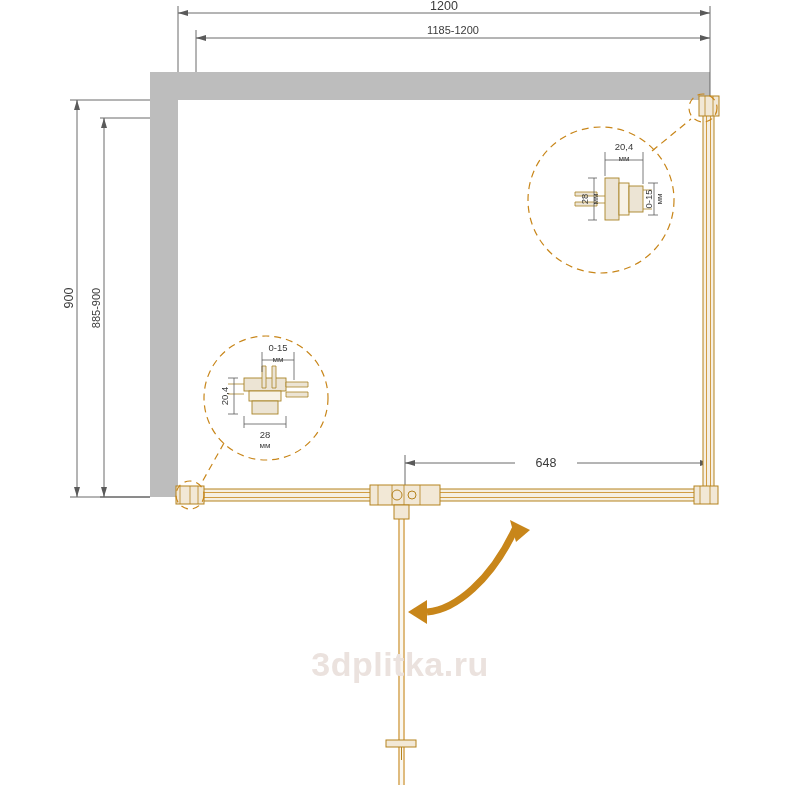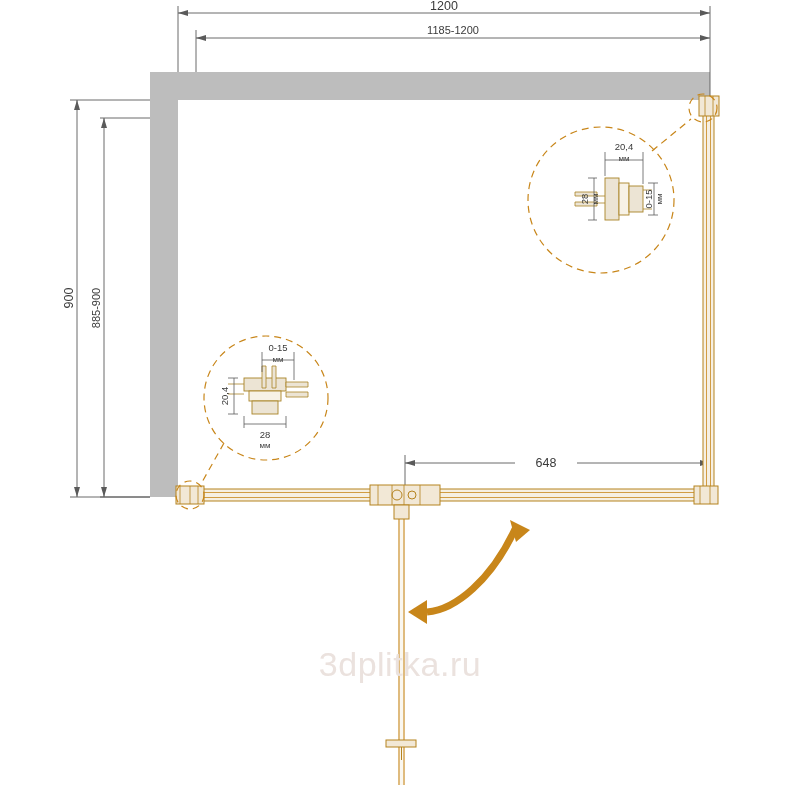--- a/index.html
+++ b/index.html
@@ -16,20 +16,21 @@
     position:absolute;
     left:0;top:645px;
     width:800px;
     text-align:center;
     font-size:34px;
     color:#ebe2de;
     letter-spacing:0.5px;
     font-family:"Liberation Sans", sans-serif;
     pointer-events:none;
     user-select:none;
+    font-weight:bold;
   }
 </style>
 </head>
 <body>
 
 <div id="stage">
 <svg width="800" height="800" viewBox="0 0 800 800" xmlns="http://www.w3.org/2000/svg">
 
   <g>
 

